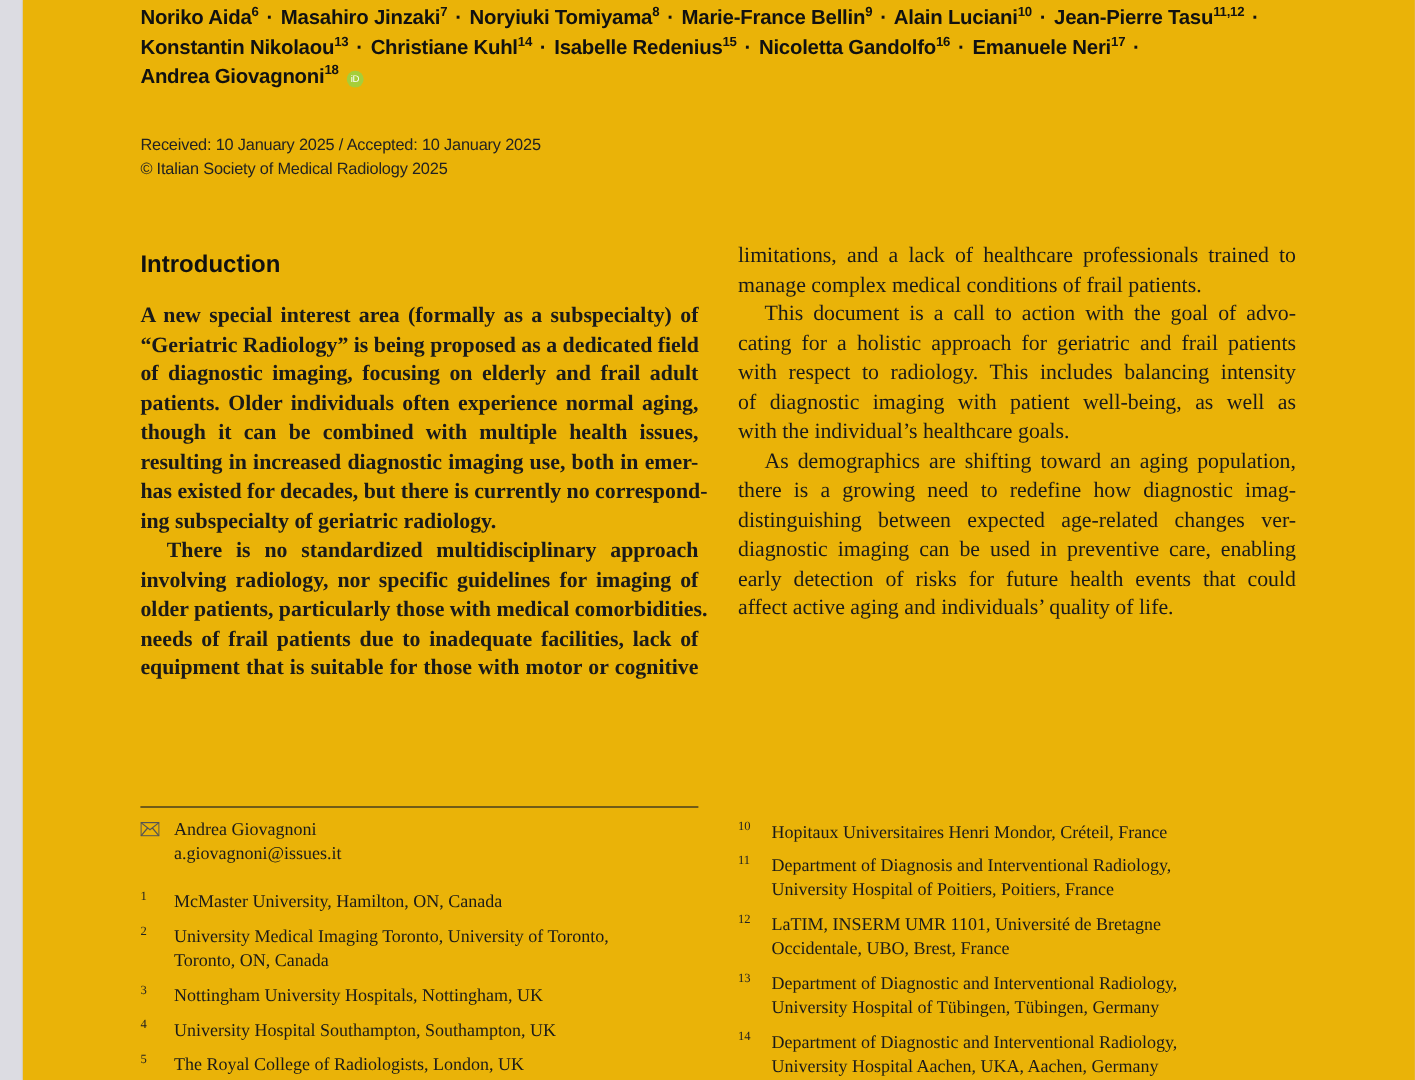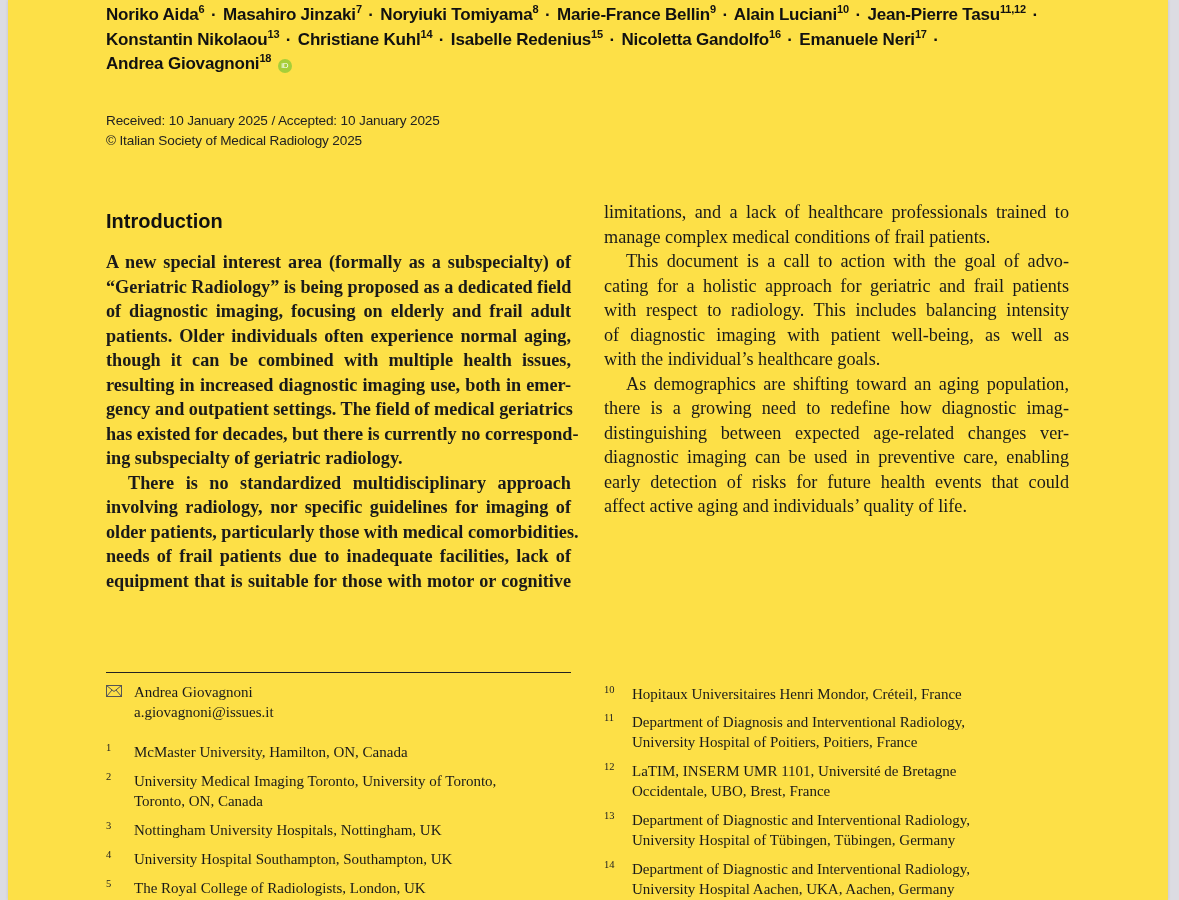--- a/index.html
+++ b/index.html
@@ -2,22 +2,22 @@
 <html><head>
 <meta charset="utf-8">
 <style>
   html, body { margin:0; padding:0; }
   body {
     width:1179px; height:900px; overflow:hidden;
     background:#dcdce2;
     position:relative;
   }
   .page {
-    position:absolute; left:8px; top:0; width:1160px; height:900px;
-    background:#fde047;
+    position:absolute; left:19px; top:0; width:1160px; height:900px;
+    background:#eab308;
     box-shadow: 0 0 3px rgba(0,0,0,0.12);
   }
 
   .authors {
     position:absolute; left:98px; top:0px; width:980px;
     font-family:"Liberation Sans", "DejaVu Sans", sans-serif;
     font-weight:bold; font-size:17px; color:#111;
     line-height:24.5px; letter-spacing:-0.2px;
   }
   .authors .line { white-space:nowrap; display:block; height:24.5px; }
@@ -114,21 +114,20 @@
 
   <div class="section-title">Introduction</div>
 
   <div class="col col-left" id="colLeft">
       <span class="ln">A new special interest area (formally as a subspecialty) of</span>
       <span class="ln">“Geriatric Radiology” is being proposed as a dedicated field</span>
       <span class="ln">of diagnostic imaging, focusing on elderly and frail adult</span>
       <span class="ln">patients. Older individuals often experience normal aging,</span>
       <span class="ln">though it can be combined with multiple health issues,</span>
       <span class="ln">resulting in increased diagnostic imaging use, both in emer-</span>
-      <span class="ln">gency and outpatient settings. The field of medical geriatrics</span>
       <span class="ln">has existed for decades, but there is currently no correspond-</span>
       <span class="ln last">ing subspecialty of geriatric radiology.</span>
       <span class="ln indent">There is no standardized multidisciplinary approach</span>
       <span class="ln">involving radiology, nor specific guidelines for imaging of</span>
       <span class="ln">older patients, particularly those with medical comorbidities.</span>
       <span class="ln">needs of frail patients due to inadequate facilities, lack of</span>
       <span class="ln">equipment that is suitable for those with motor or cognitive</span>
     </div>
 
   <div class="col col-right" id="colRight">

